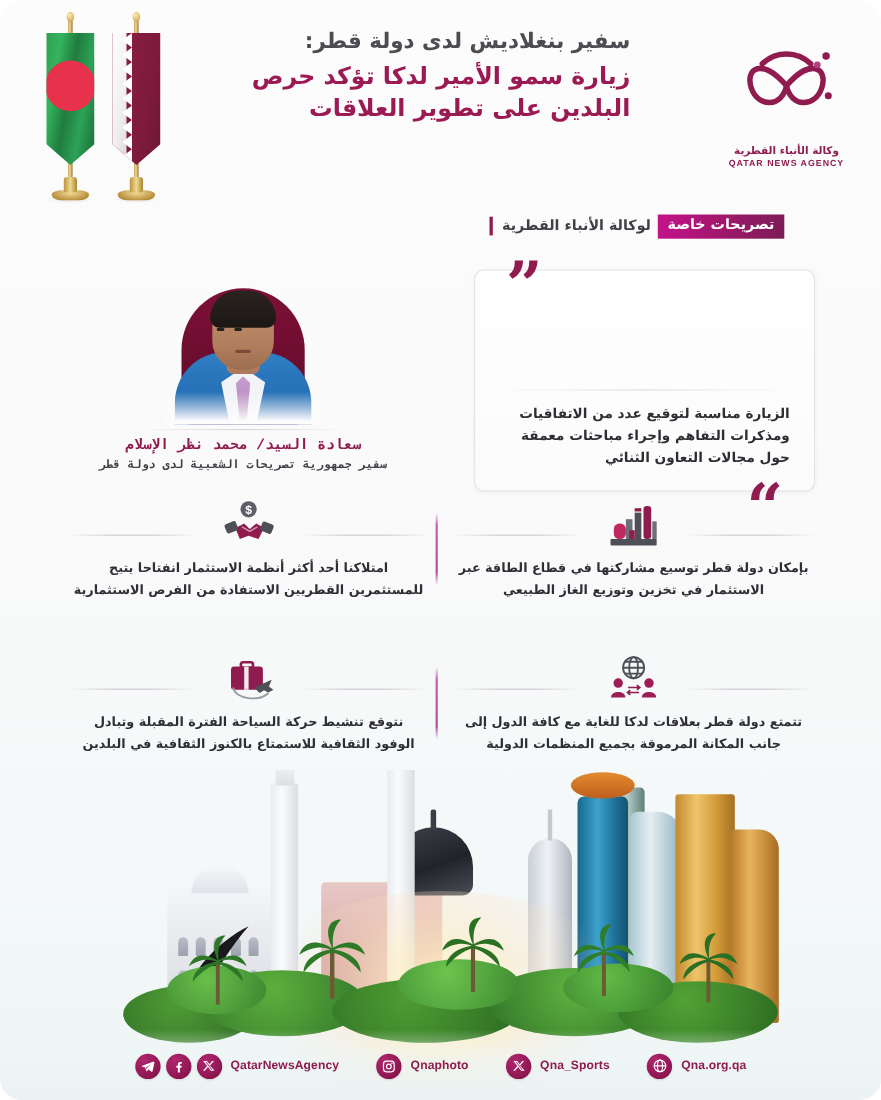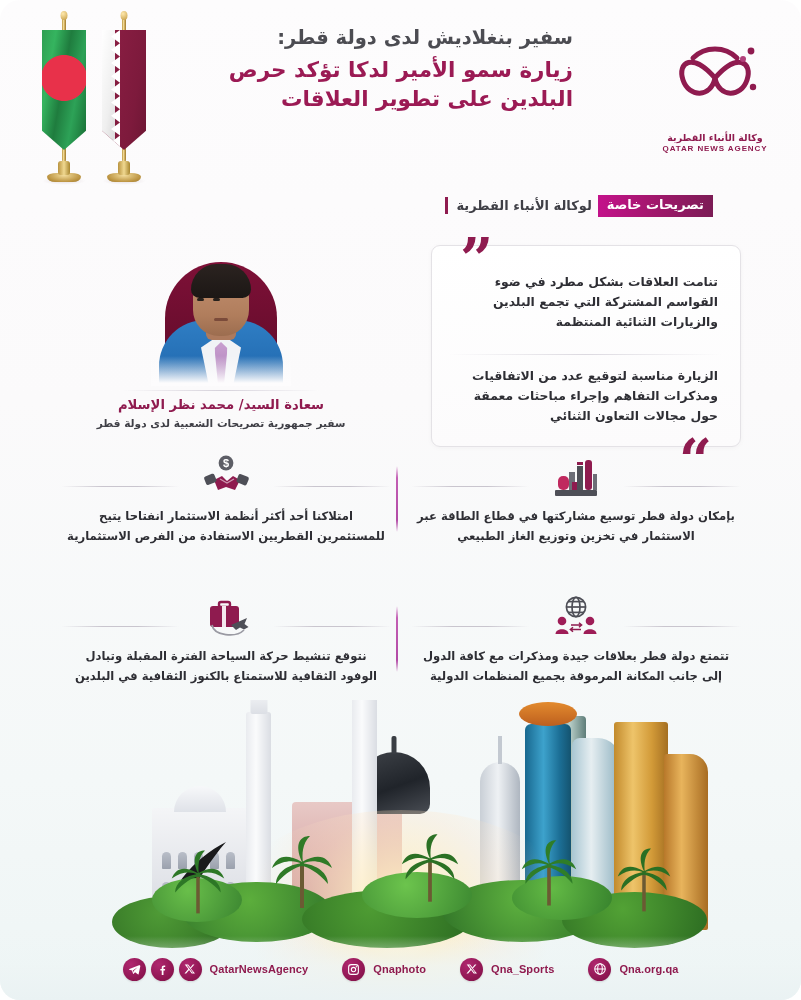--- a/index.html
+++ b/index.html
@@ -119,21 +119,21 @@
     font-size:12.4px;font-weight:700;line-height:1.62;
   }
   .qtext.q1{position:absolute;right:22px;top:26px;width:266px;}
   .qtext.q2{position:absolute;right:22px;top:120px;width:266px;}
   .qsep{
     position:absolute;right:18px;top:108px;width:274px;height:1px;
     background:linear-gradient(90deg,rgba(190,186,195,0),#dcd9e0,rgba(190,186,195,0));
   }
   
   .portrait-wrap{
-    position:absolute;right:430px;top:248px;width:300px;height:200px;
+    position:absolute;right:430px;top:248px;width:300px;height:200px;font-family:Liberation Mono, monospace;
   }
   .portrait{
     position:absolute;left:50%;top:0;transform:translateX(-50%);
     width:140px;height:138px;overflow:hidden;
   }
   .p-back{
     position:absolute;left:14px;top:14px;width:112px;height:124px;
     background:linear-gradient(180deg,#7e1037 0%,#5d0b28 100%);
     border-radius:56px 56px 8px 8px;
   }
@@ -409,21 +409,20 @@
   </div>
 
   <div class="badgerow">
     <div class="badge">تصريحات خاصة</div>
     <div class="badge-tail">لوكالة الأنباء القطرية</div>
     <div class="badge-bar"></div>
   </div>
 
   <div class="quotecard">
     <div class="qmark qmark-top">”</div>
-    <div class="qtext q1">تنامت العلاقات بشكل مطرد في ضوء القواسم المشتركة التي تجمع البلدين والزيارات الثنائية المنتظمة</div>
     <div class="qsep"></div>
     <div class="qtext q2">الزيارة مناسبة لتوقيع عدد من الاتفاقيات ومذكرات التفاهم وإجراء مباحثات معمقة حول مجالات التعاون الثنائي</div>
     <div class="qmark qmark-bot">“</div>
   </div>
 
   <div class="portrait-wrap">
     <div class="portrait">
       <div class="p-back"></div>
       <div class="p-suit"></div>
       <div class="p-shirt"></div>
@@ -490,21 +489,21 @@
           </g>
           <circle cx="12" cy="27" r="4.3" fill="#9e1d57"></circle>
           <path d="M5.5 40 C5.5 33.6 18.5 33.6 18.5 40 Z" fill="#9e1d57"></path>
           <circle cx="40" cy="27" r="4.3" fill="#9e1d57"></circle>
           <path d="M33.5 40 C33.5 33.6 46.5 33.6 46.5 40 Z" fill="#9e1d57"></path>
           <path d="M21 31 H31 M29 28.8 L31.6 31 L29 33.2" stroke="#8f1b4f" stroke-width="1.5" fill="none"></path>
           <path d="M31 35.5 H21 M23 33.3 L20.4 35.5 L23 37.7" stroke="#8f1b4f" stroke-width="1.5" fill="none"></path>
         </svg>
         <div class="pt-rule right"></div>
       </div>
-      <div class="pt-text">تتمتع دولة قطر بعلاقات جيدة ومذكرات مع كافة الدول إلى جانب المكانة المرموقة بجميع المنظمات الدولية</div>
+      <div class="pt-text">تتمتع دولة قطر بعلاقات لدكا للغاية مع كافة الدول إلى جانب المكانة المرموقة بجميع المنظمات الدولية</div>
     </div>
 
     <div class="pt br">
       <div class="pt-iconrow">
         <div class="pt-rule left"></div>
         <svg class="pt-icon" viewBox="0 0 52 46">
           <rect x="19" y="8" width="11" height="5" rx="2" fill="none" stroke="#8f1b4f" stroke-width="2.4"></rect>
           <rect x="10" y="12" width="29" height="21" rx="3" fill="#8f1b4f"></rect>
           <rect x="22" y="12" width="4" height="21" fill="#ffffff" opacity=".9"></rect>
           <path d="M31 31 L47 24 L44.5 30 L48.5 33 L44 35.5 L40 33.6 L36 36 Z" fill="#4e4f57"></path>

